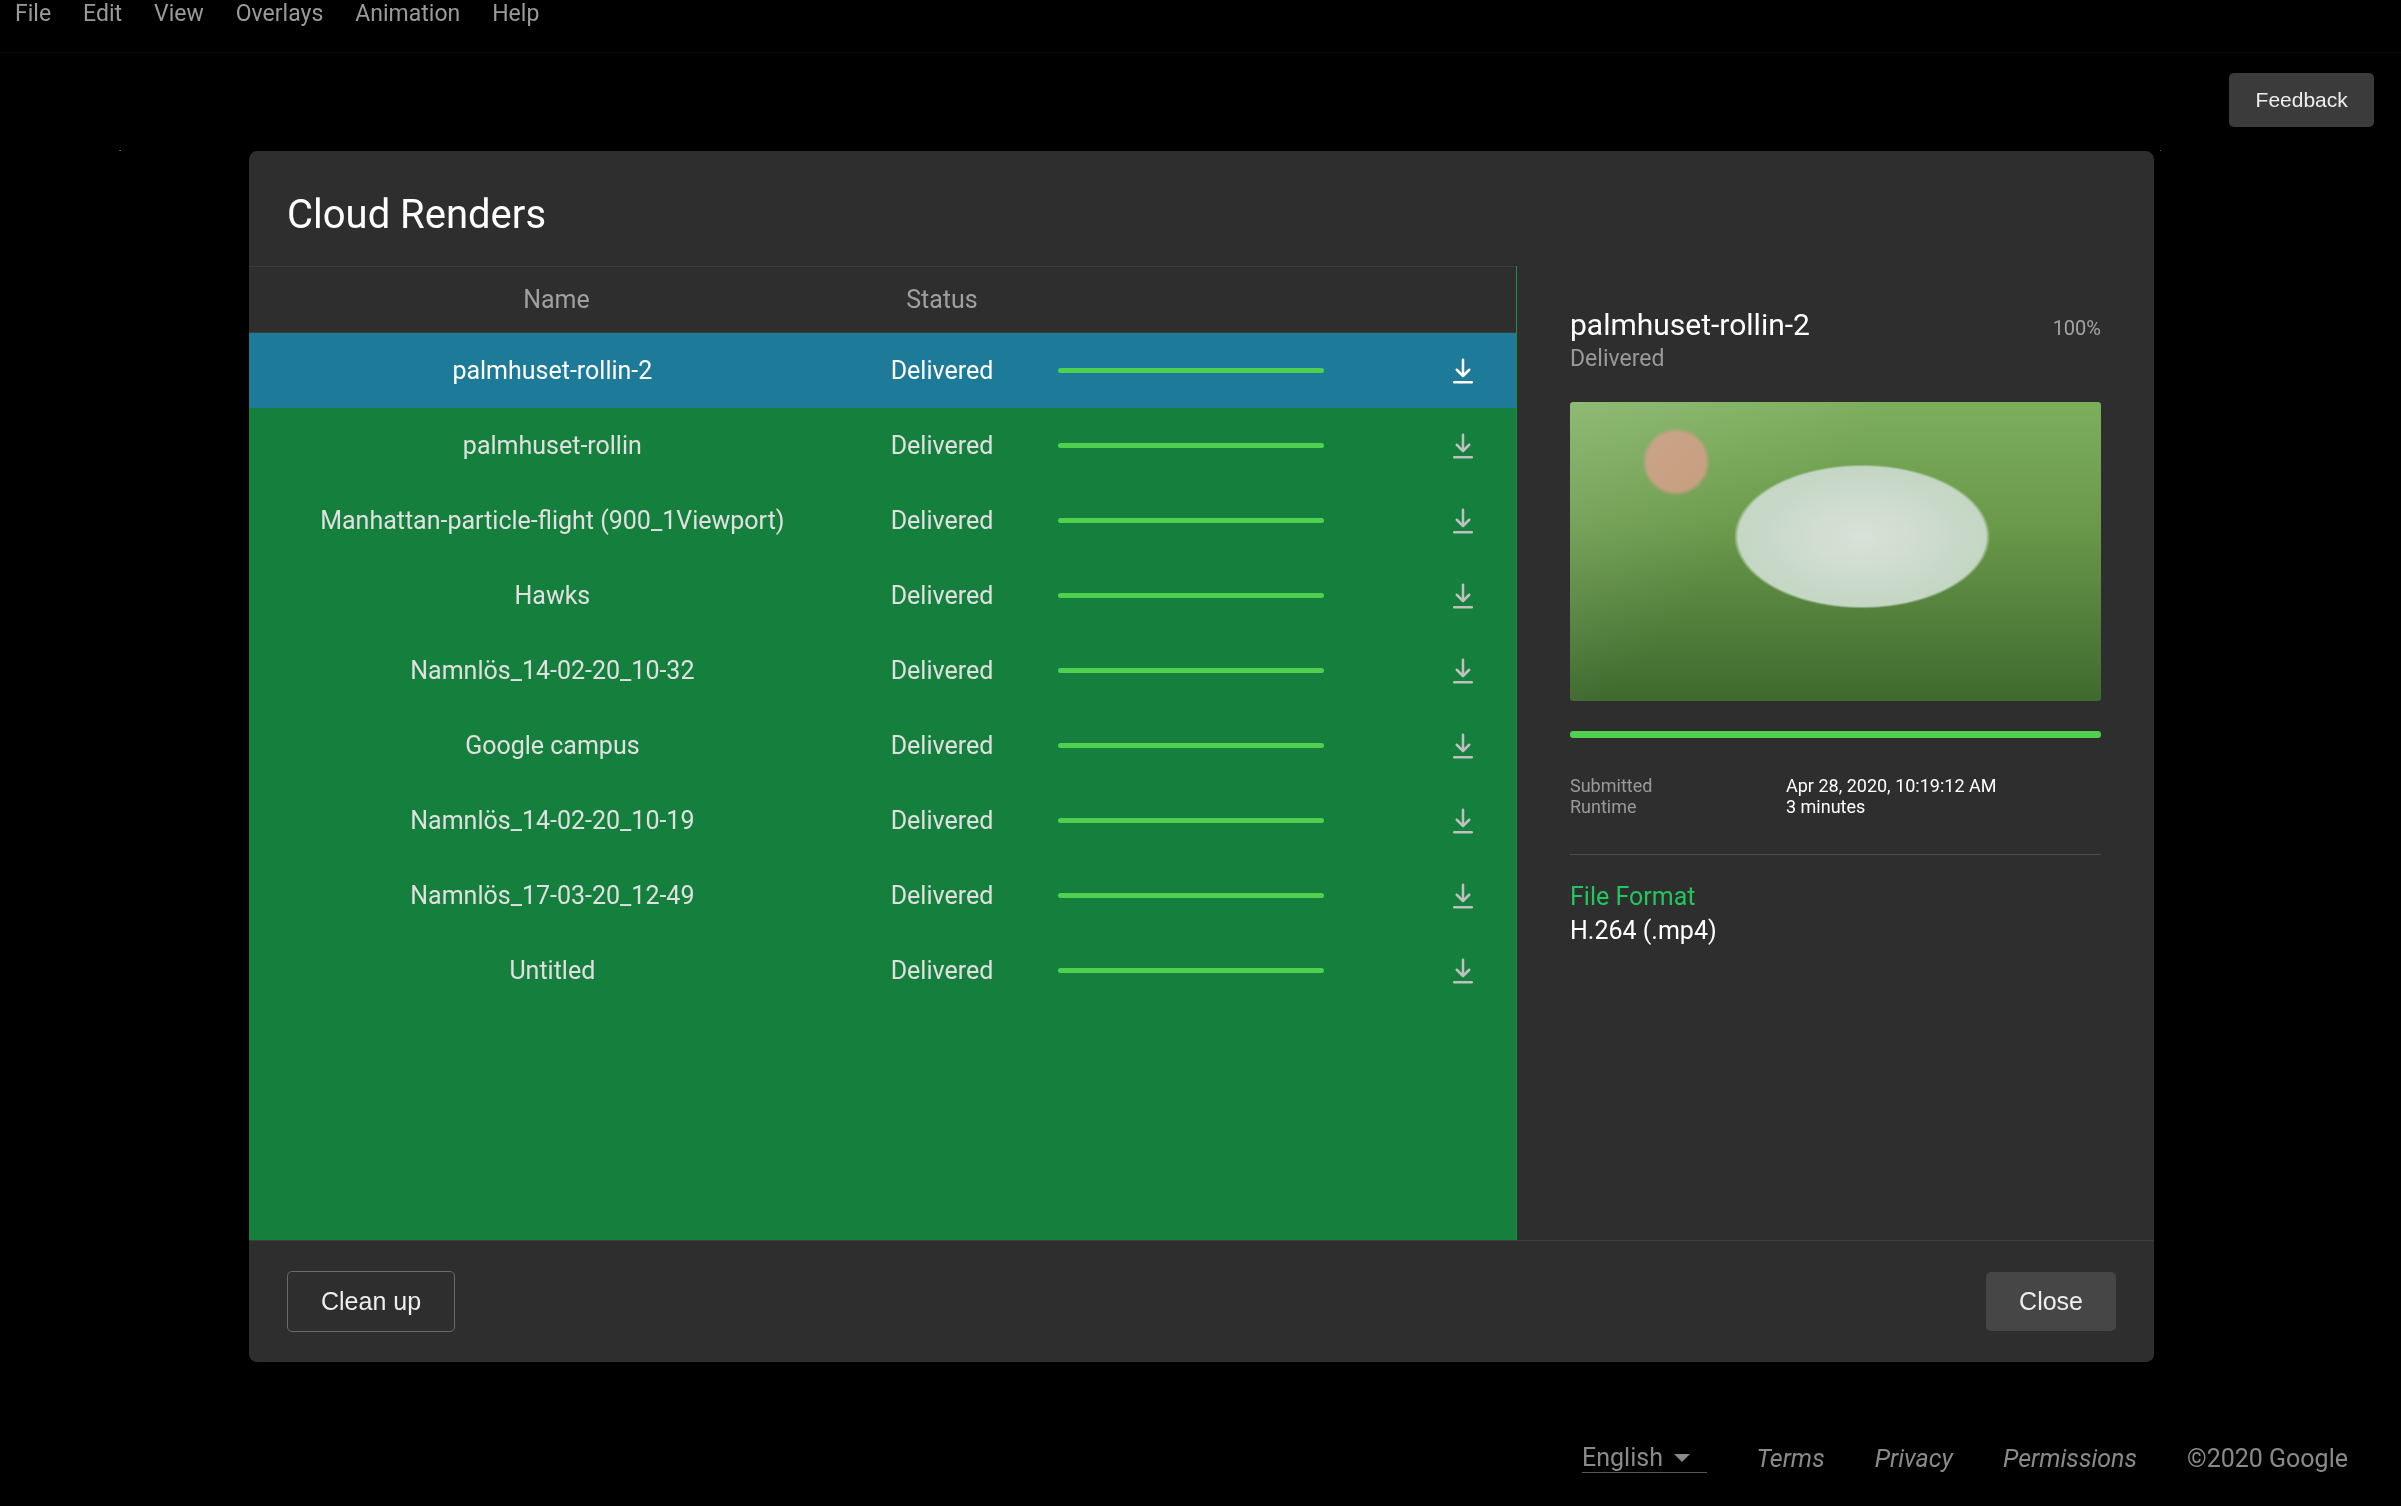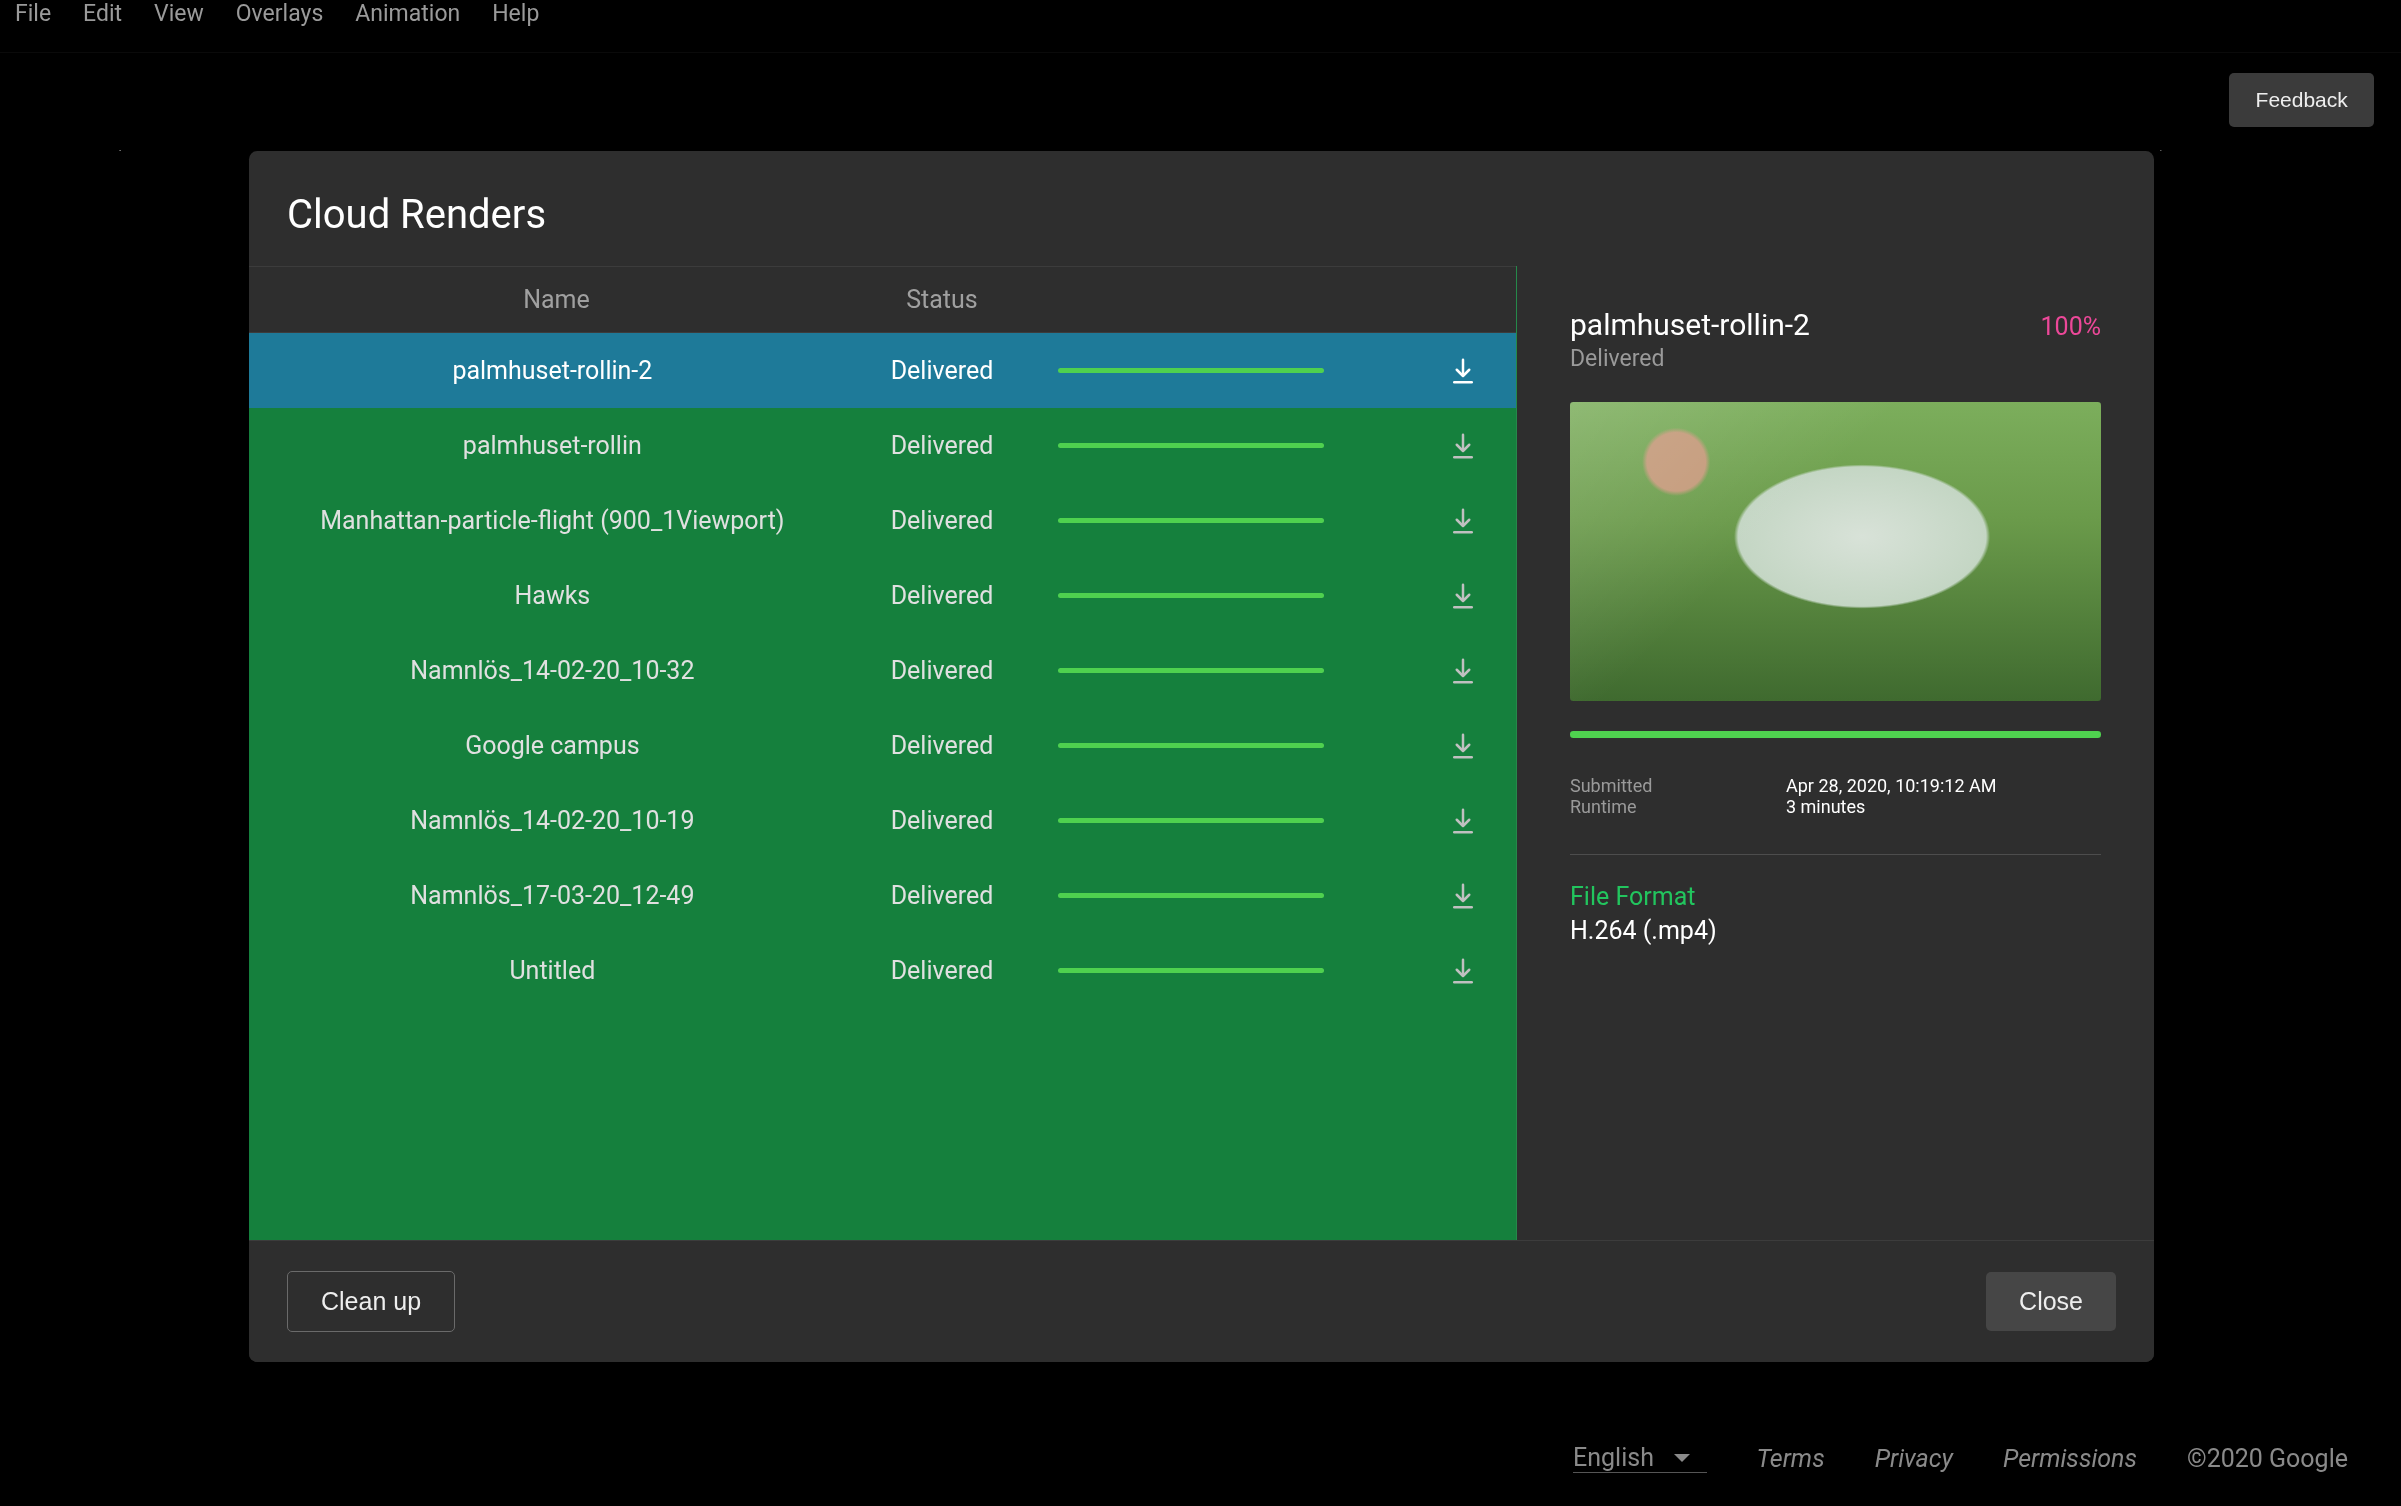--- a/index.html
+++ b/index.html
@@ -137,21 +137,21 @@
   .row.selected .download-icon { color: #fff; }
   .details {
     flex: 1;
     padding: 41px 53px;
     display: flex;
     flex-direction: column;
     background: #2e2e2e;
   }
   .details-header { display: flex; justify-content: space-between; align-items: baseline; }
   .details-title { font-size: 30px; color: #fff; font-weight: 400;}
-  .details-percent { font-size: 25px; color: #ec4899; }
+  .details-percent { font-size: 20px; color: #a3a3a3; }
   .details-status { font-size: 23px; color: #9a9a9a; margin-top: 3.3px; }
   .preview {
     width: 100%;
     aspect-ratio: 16/9;
     margin-top: 30px;
     border-radius: 3.3px;
     background:
       linear-gradient(135deg, rgba(255,255,255,0.15), transparent 40%),
       radial-gradient(ellipse at 55% 45%, #d8e2d8 0%, #c4d6c4 30%, transparent 31%),
       radial-gradient(circle at 20% 20%, #c49a7a 0%, #c49a7a 6%, transparent 7%),
@@ -211,21 +211,21 @@
     display: flex;
     align-items: center;
     gap: 50px;
     color: #8a8a8a;
     font-size: 25px;
     z-index: 2;
   }
   .lang-select {
     display: flex;
     align-items: center;
-    gap: 20px;
+    gap: 11px;
     padding-right: 16.6px;
     border-bottom: 0.8px solid #555;
     cursor: pointer;
   }
   .caret {
     width: 0; height: 0;
     border-left: 8.3px solid transparent;
     border-right: 8.3px solid transparent;
     border-top: 8.3px solid #8a8a8a;
   }

